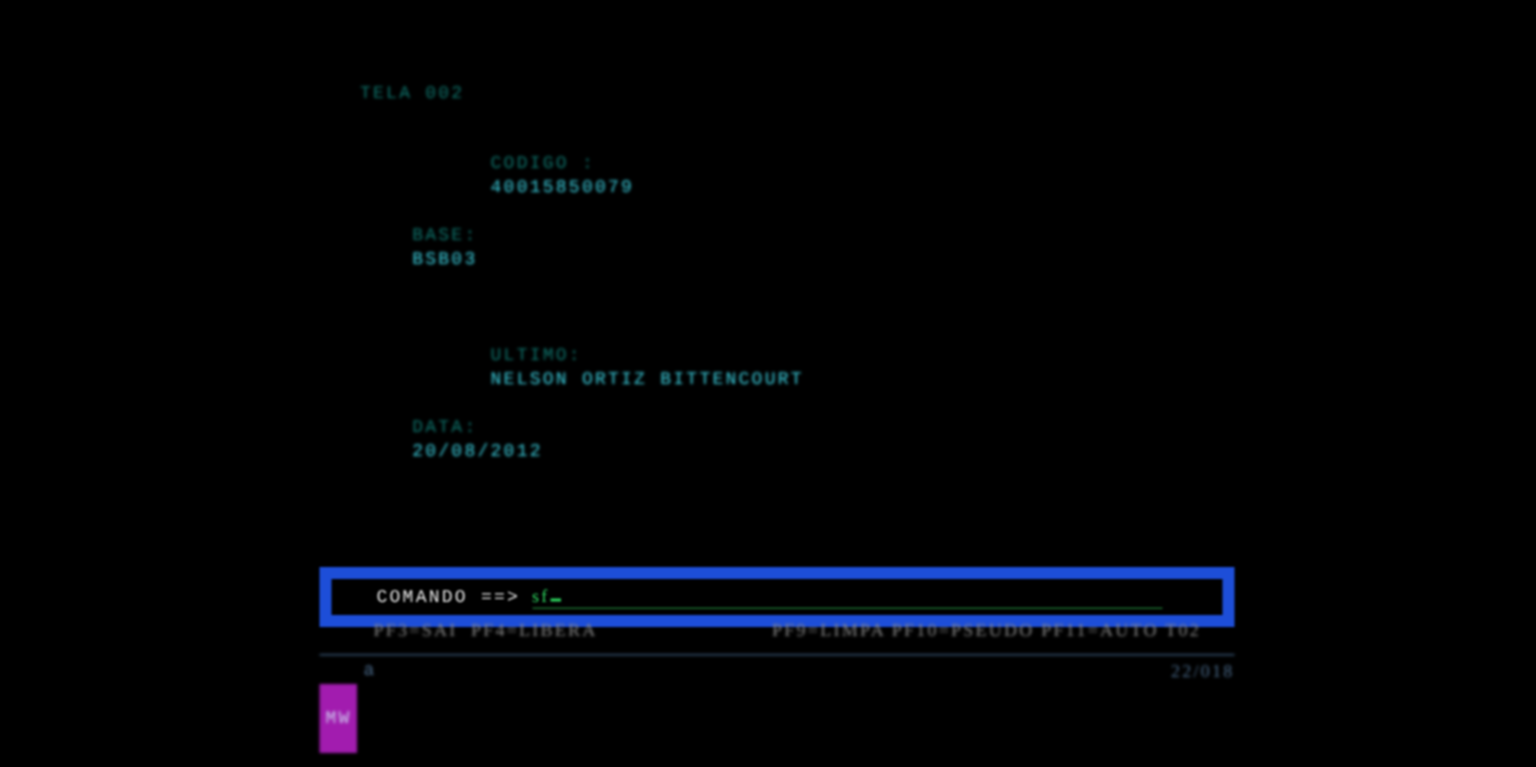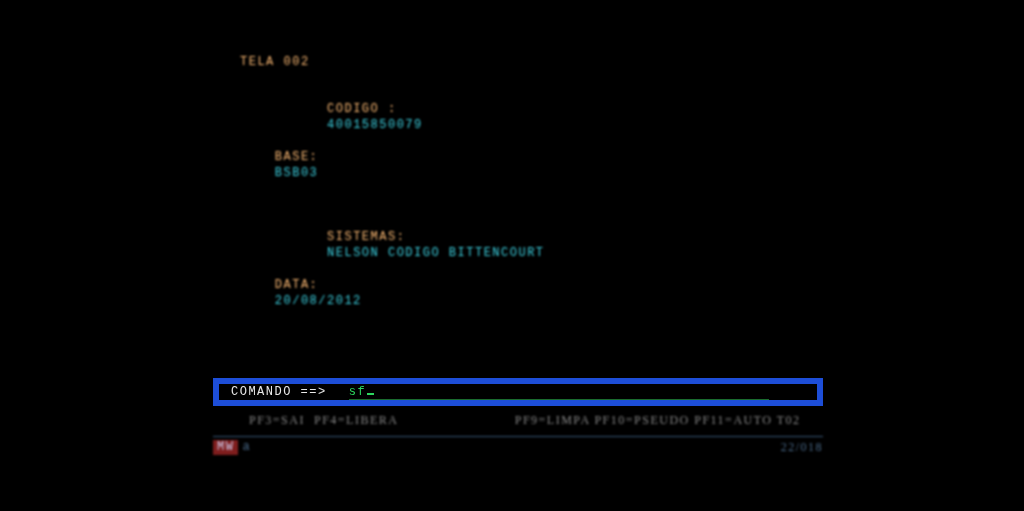--- a/index.html
+++ b/index.html
@@ -14,46 +14,46 @@
     position: relative;
     filter: blur(0.6px);
   }
   .terminal {
     position: absolute;
     left: 240px;
     top: 55px;
     color: #2aa9b8;
   }
   .line { white-space: pre; line-height: 16px; }
-  .cyan { color: #fdba74; }
+  .cyan { color: #0f766e; }
   .cyan-bright { color: #3dd4e4; margin-top: 16px; }
   .row { display: flex; }
   .col-tela { width: 160px; }
   .col-title { width: 220px; }
   .hdr-left { display: inline-block; width: 380px; }
   .hdr-lbl { display: inline-block; width: 55px; font-family: Liberation Mono, monospace; }
   .command-box {
     position: absolute;
     left: 213px;
     top: 378px;
     width: 610px;
-    height: 28px;
-    border: 6px solid #1d4ed8;
+    height: 40px;
+    border: 8px solid #1d4ed8;
     display: flex;
     align-items: center;
-    padding-left: 12px;
+    padding-left: 30px;
   }
   .cmd-label { color: #e8e8e8; letter-spacing: 1.5px; }
   .cmd-input {
     color: #2dd65f;
-    margin-left: 22px;
+    margin-left: 8px;
     border-bottom: 1px solid #1a6b2e;
     width: 420px;
     display: inline-block;
-    font-family: Liberation Mono, monospace;
+    font-family: Liberation Serif, serif;
     font-size: inherit;
     letter-spacing: inherit;
   }
   .cursor {
     display: inline-block;
     width: 7px;
     border-bottom: 2px solid #2dd65f;
     margin-left: 1px;
   }
   .fn-keys {
@@ -71,24 +71,25 @@
     left: 213px;
     top: 436px;
     width: 610px;
     border-top: 1px solid #3a5a7a;
     padding-top: 3px;
     display: flex;
     color: #4a6a8a;
     filter: blur(0.8px);
   }
   .status-left {
-    background: #7f1d1d;
+    background: #a21caf;
     color: #cce;
-    padding: 0 4px;
+    padding: 16px 4px;
     margin-right: 4px;
+    margin-top: 16px;
   }
   .status-right { margin-left: auto; font-family: Liberation Serif, serif; }
   .blur-more { filter: blur(0.8px); }
 </style>
 </head>
 <body>
 
 <div class="terminal blur-more">
   <div class="row">
     <span class="col-tela cyan">TELA 002</span>
@@ -96,22 +97,22 @@
   <div class="line">
     <span class="hdr-left">
       <span class="cyan">CODIGO :</span>
       <span class="cyan-bright">40015850079</span>
     </span>
     <span class="cyan hdr-lbl">BASE:</span>
     <span class="cyan-bright">BSB03</span>
   </div>
   <div class="line">
     <span class="hdr-left">
-      <span class="cyan">SISTEMAS:</span>
-      <span class="cyan-bright">NELSON CODIGO BITTENCOURT</span>
+      <span class="cyan">ULTIMO:</span>
+      <span class="cyan-bright">NELSON ORTIZ BITTENCOURT</span>
     </span>
     <span class="cyan hdr-lbl">DATA:</span>
     <span class="cyan-bright">20/08/2012</span>
   </div>
 
   <div class="line" style="height:16px"></div>
 
 </div>
 
 <div class="command-box">

